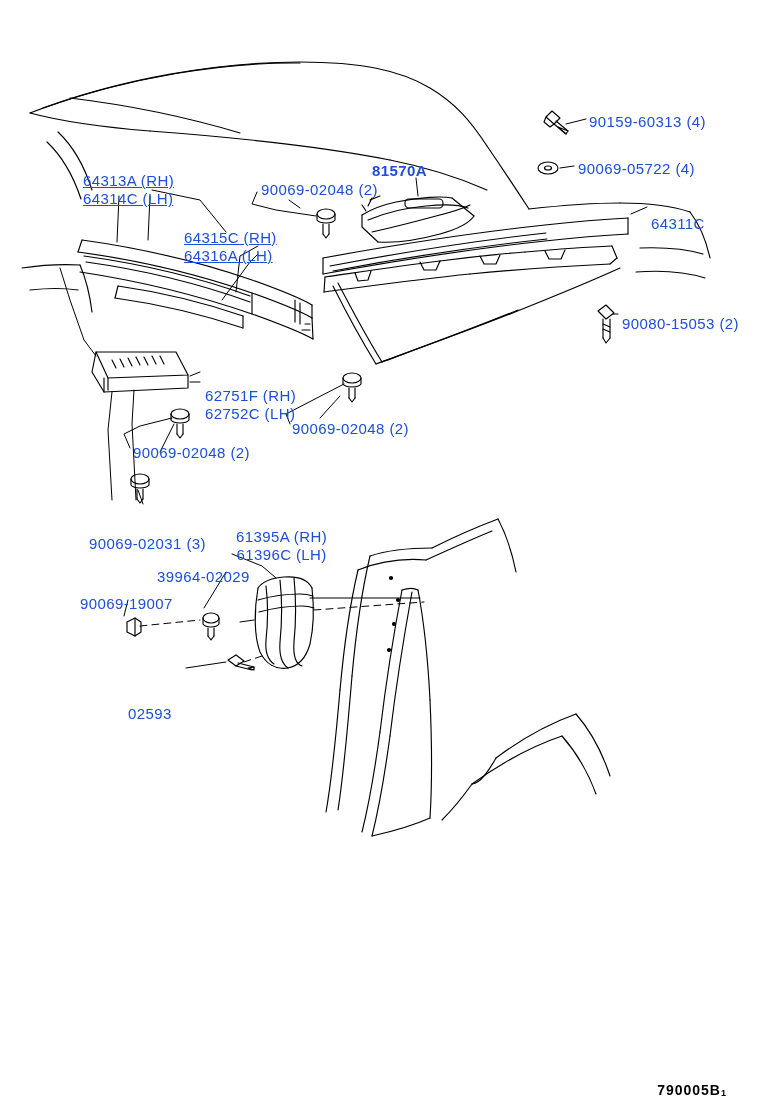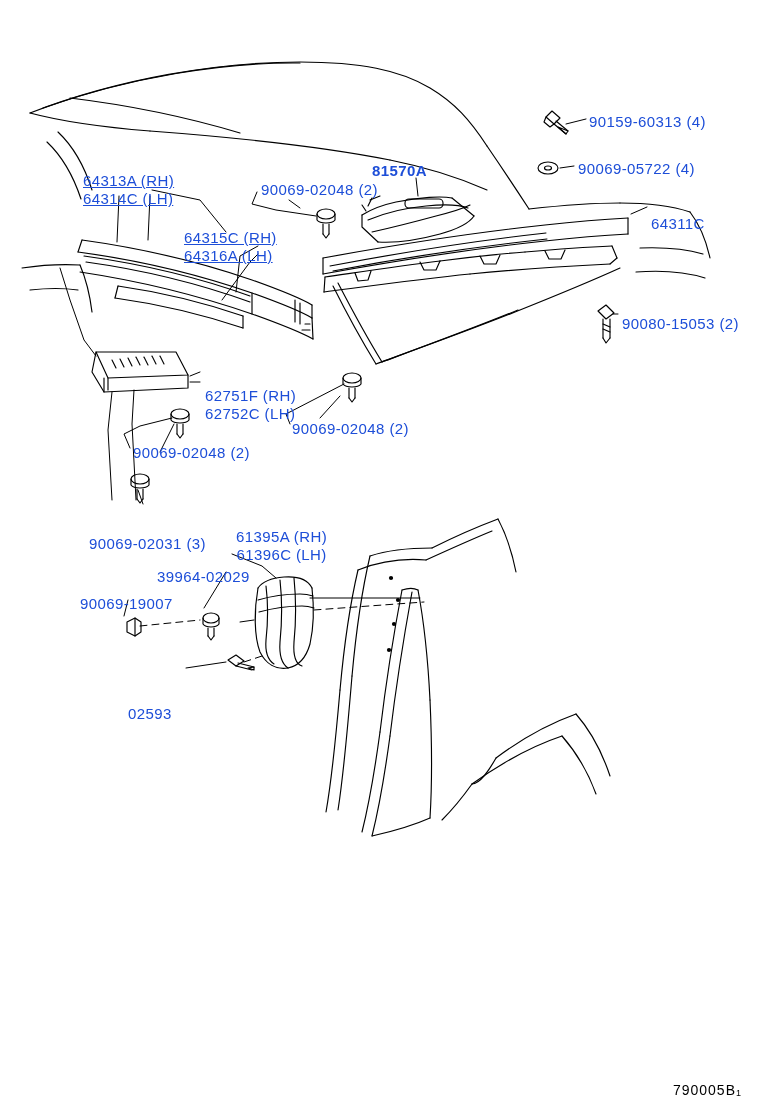--- a/index.html
+++ b/index.html
@@ -32,24 +32,25 @@
     font-family: "Liberation Sans", sans-serif;
     font-size: 15px;
     letter-spacing: 0.4px;
     white-space: pre;
     line-height: 17px;
     color: #1d4ed8;
   }
   .lbl.multi { line-height: 18px; }
   .footer {
     position: absolute;
-    right: 18px;
+    right: 33px;
     bottom: 14px;
     font-size: 14px;
     letter-spacing: 1px;
+    font-weight: bold;
   }
   .footer .tick {
     font-size: 9px;
     vertical-align: bottom;
   }
 </style>
 </head>
 <body>
 
 <div id="sheet">

